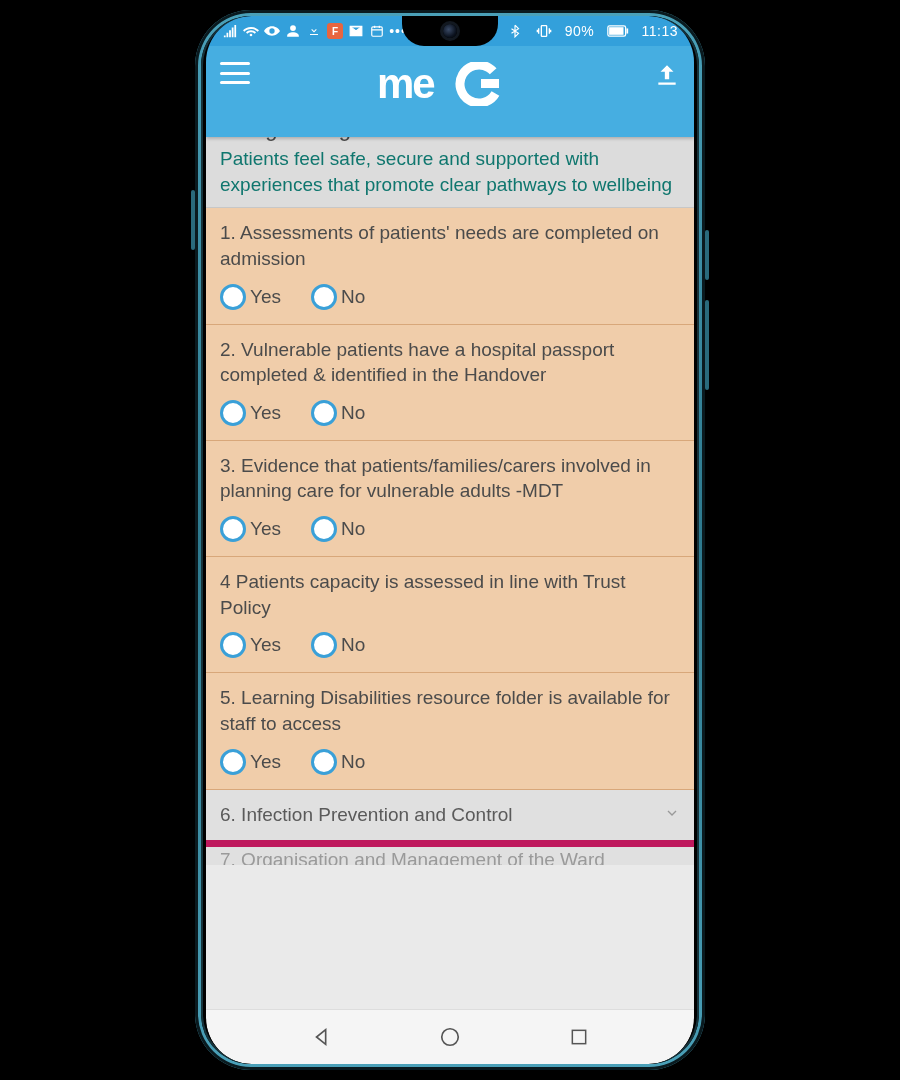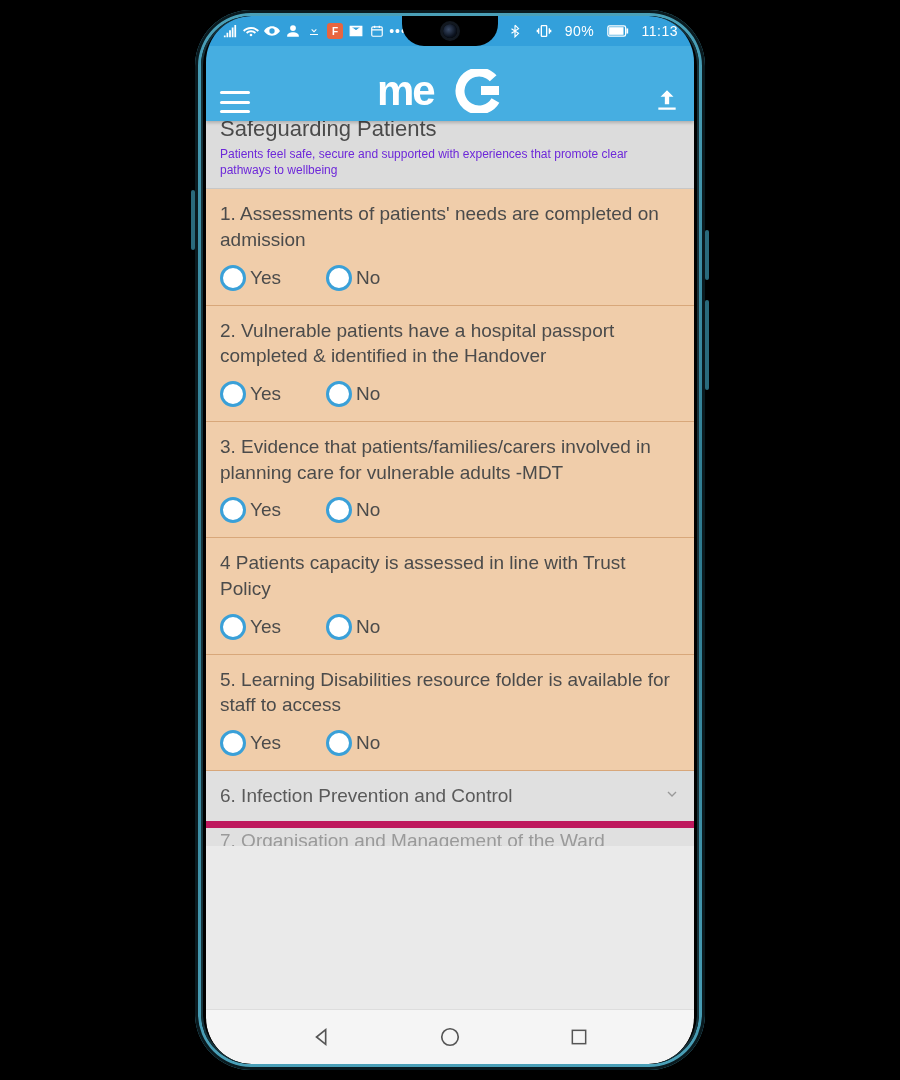--- a/index.html
+++ b/index.html
@@ -98,23 +98,23 @@
     font-size: 10px; font-weight: bold;
   }
   .app-orange { background: #e8653f; color:#fff; }
   .st-txt { font-size: 14px; font-weight: 500; letter-spacing: .5px; }
 
   
   .app-header {
     height: 59px;
     background: #46aee1;
     display: flex;
-    align-items: flex-end;
+    align-items: flex-start;
     justify-content: space-between;
-    padding: 8px 14px;
+    padding: 16px 14px;
     box-shadow: 0 2px 3px rgba(0,0,0,.2);
     position: relative;
     z-index: 30;
   }
   .hamburger {
     width: 30px; height: 22px;
     display: flex; flex-direction: column; justify-content: space-between;
   }
   .hamburger span {
     display: block; height: 3px; background: #fff; border-radius: 2px;
@@ -148,39 +148,39 @@
     background: #dcdcdc;
     padding: 8px 14px 10px;
     border-bottom: 1px solid #c7c7c7;
   }
   .section-title {
     font-size: 22px;
     color: #4a4a4a;
     margin-bottom: 4px;
   }
   .section-sub {
-    font-size: 12px;
-    color: #6d28d9;
+    font-size: 19px;
+    color: #0f766e;
     line-height: 1.35;
   }
   .q {
     background: #f0cdaa;
     padding: 12px 14px 14px;
     border-bottom: 1px solid #d8a77a;
     margin-right: 0;
   }
   .q .q-text {
     font-size: 19px;
     color: #4b4b4b;
     line-height: 1.35;
     margin-bottom: 12px;
   }
   .opts {
     display: flex;
-    gap: 45px;
+    gap: 30px;
   }
   .opt {
     display: flex;
     align-items: center;
     gap: 4px;
     font-size: 19px;
     color: #4b4b4b;
   }
   .radio {
     width: 26px; height: 26px;

